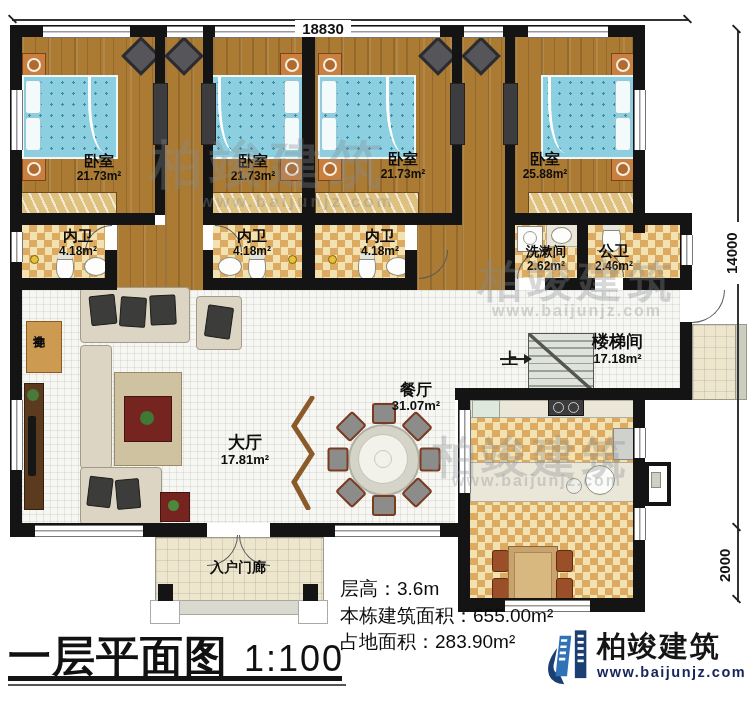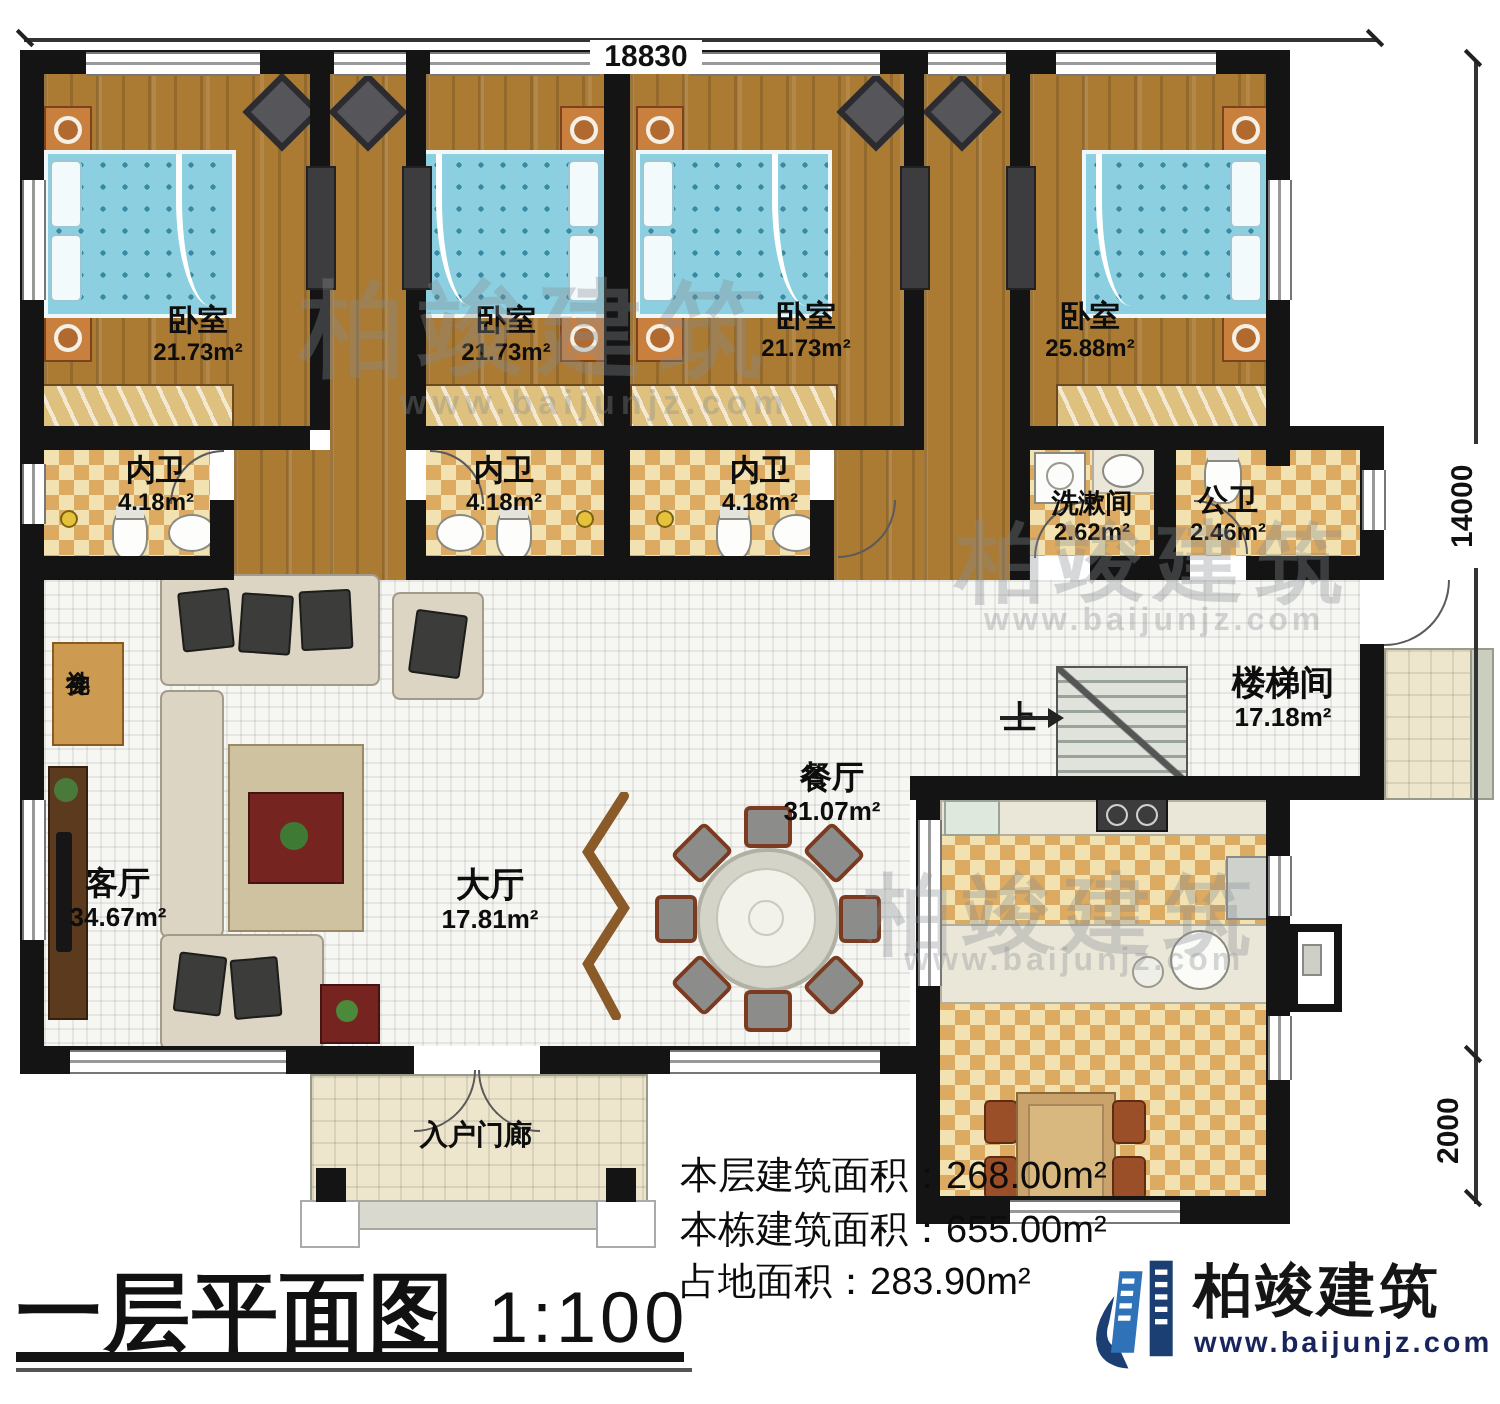--- a/index.html
+++ b/index.html
@@ -324,56 +324,52 @@
     <div class="ar">4.18m²</div>
   </div>
   <div class="lbl" style="left:514px;top:245px;width:64px;">
     <div class="nm" style="font-size:13.5px;">洗漱间</div>
     <div class="ar">2.62m²</div>
   </div>
   <div class="lbl" style="left:584px;top:243px;width:60px;">
     <div class="nm">公卫</div>
     <div class="ar">2.46m²</div>
   </div>
-  <div class="lbl" style="left:594px;top:333px;width:95px;">
+  <div class="lbl" style="left:570px;top:333px;width:95px;">
     <div class="nm" style="font-size:17px;">楼梯间</div>
     <div class="ar" style="font-size:13px;">17.18m²</div>
   </div>
   <div class="lbl" style="left:371px;top:381px;width:90px;">
     <div class="nm" style="font-size:16px;">餐厅</div>
     <div class="ar" style="font-size:13px;">31.07m²</div>
   </div>
   <div class="lbl" style="left:197px;top:434px;width:96px;">
     <div class="nm" style="font-size:17px;">大厅</div>
     <div class="ar" style="font-size:13px;">17.81m²</div>
-  </div>
-  <div class="lbl" style="left:18px;top:434px;width:82px;">
-    <div class="nm" style="font-size:16px;">客厅</div>
-    <div class="ar" style="font-size:13px;">34.67m²</div>
   </div>
   <div class="lbl" style="left:188px;top:560px;width:100px;">
     <div class="nm" style="font-size:14px;">入户门廊</div>
   </div>
 
   <div class="wm" style="left:150px;top:130px;font-size:52px;letter-spacing:8px;">柏竣建筑</div>
   <div class="wm" style="left:200px;top:192px;font-size:17px;letter-spacing:3px;">www.baijunjz.com</div>
   <div class="wm" style="left:478px;top:252px;font-size:44px;letter-spacing:6px;">柏竣建筑</div>
   <div class="wm" style="left:492px;top:302px;font-size:16px;letter-spacing:2px;">www.baijunjz.com</div>
   <div class="wm" style="left:432px;top:428px;font-size:44px;letter-spacing:6px;">柏竣建筑</div>
   <div class="wm" style="left:452px;top:472px;font-size:16px;letter-spacing:2px;">www.baijunjz.com</div>
 
   <div id="title-row">
     <span id="title-cn">一层平面图</span>
     <span id="title-scale">1:100</span>
   </div>
   <div class="abs" style="left:8px;top:676px;width:334px;height:5px;background:#141414;z-index:10;"></div>
   <div class="abs" style="left:8px;top:684px;width:338px;height:1.5px;background:#555;z-index:10;"></div>
 
   <div id="info-block">
-    <div>本层建筑面积：268.00m²</div>
+    <div>层高：3.6m</div>
     <div>本栋建筑面积：655.00m²</div>
     <div>占地面积：283.90m²</div>
   </div>
 
   <div id="brand">
     <svg width="46" height="60" viewBox="0 0 52 66">
       <path d="M16 24 Q2 42 7 55 Q11 64 24 65 L19 54 Q9 51 13 39 Z" fill="#1b3f73"></path>
       <g transform="skewX(-6)">
         <rect x="20" y="10" width="13" height="46" fill="#2f72b8"></rect>
         <rect x="22" y="14" width="7" height="3" fill="#fff"></rect>

